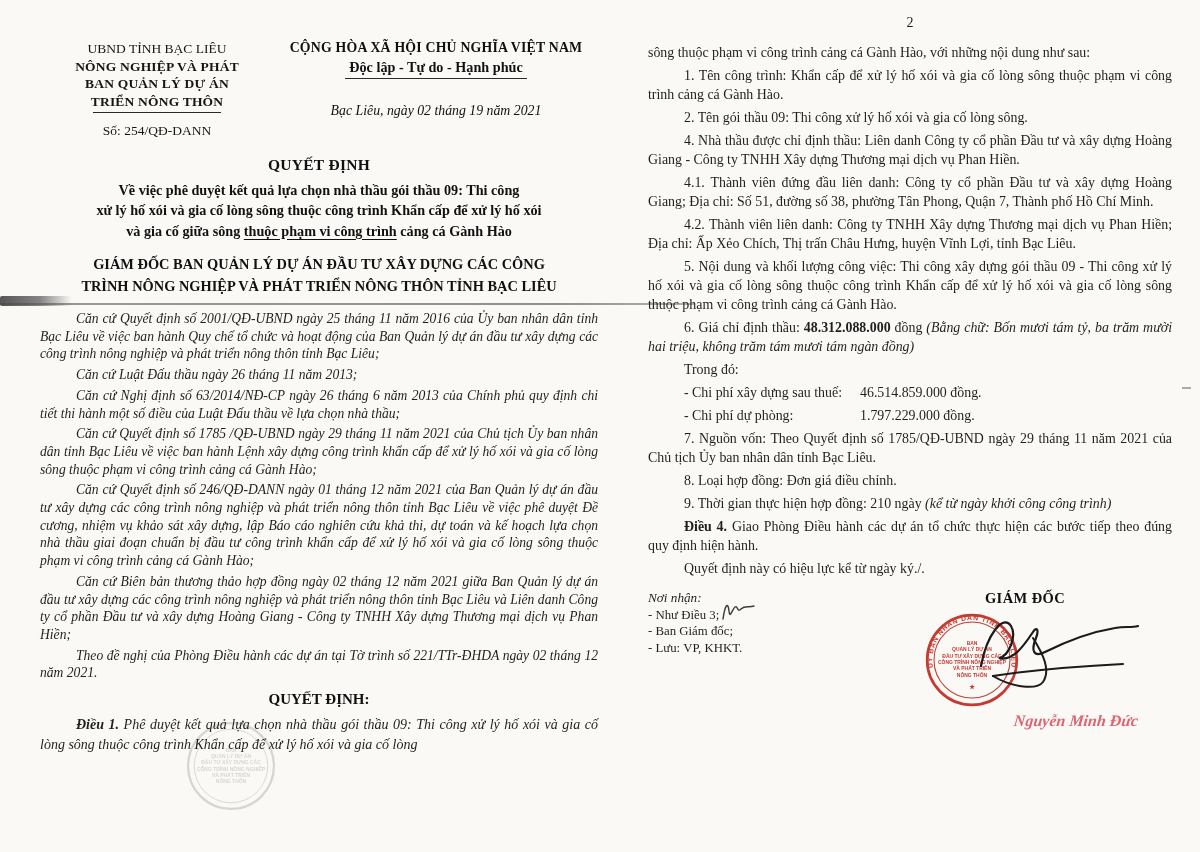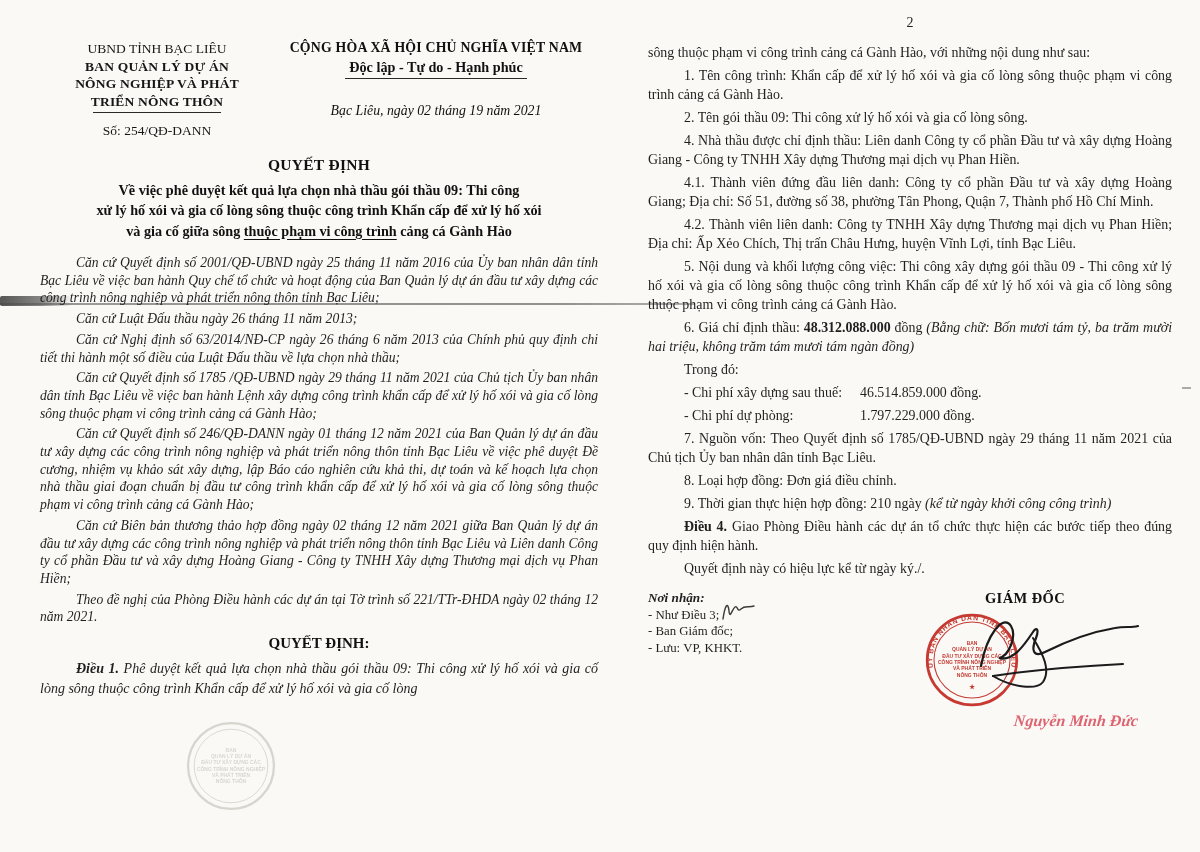--- a/index.html
+++ b/index.html
@@ -45,21 +45,21 @@
   .page-right{left:648px;width:524px;}
   .pagenum{text-align:center;font-size:14px;margin-top:15px;}
   .rp-body{margin-top:12px;font-size:13.9px;line-height:19px;text-align:justify;}
   .rp-body p{margin:0 0 4px;text-indent:36px;}
   .rp-body p.cont{text-indent:0;}
   .cost-line{display:flex;padding-left:36px;text-indent:0;margin:0 0 4px;}
   .cost-label{width:176px;}
   
   .sig-row{display:flex;margin-top:12px;}
   .recipients{width:230px;font-size:12.8px;line-height:16.5px;}
-  .recipients .rt{font-weight:bold;font-style:italic;font-size:13.2px;}
+  .recipients .rt{font-weight:normal;font-style:italic;font-size:13.2px;}
   .recipients .rl{position:relative;}
   .initials-svg{position:absolute;left:72px;top:-8px;}
   .signer{flex:1;position:relative;height:150px;}
   .signer-title{text-align:center;font-weight:bold;font-size:14.5px;letter-spacing:.4px;color:#111;}
   .stamp-wrap{position:absolute;left:46px;top:22px;}
   .signature-svg{position:absolute;left:95px;top:14px;}
   .signer-name{position:absolute;left:118px;top:122px;width:160px;text-align:center;
     font-style:italic;font-weight:bold;font-size:16px;transform:skewX(-6deg);}
   
   .stamp-center-line{font-weight:bold;}
@@ -85,42 +85,46 @@
       <text x="60" y="66">CÔNG TRÌNH NÔNG NGHIỆP</text>
     <text x="60" y="74">VÀ PHÁT TRIỂN</text>
       <text x="60" y="82">NÔNG THÔN</text>
   </g>
 </svg>
 
 <div class="page page-left">
   <div class="header-row">
     <div class="hdr-left">
       <div>UBND TỈNH BẠC LIÊU</div>
+      <div class="b">NÔNG NGHIỆP VÀ PHÁT</div>
       <div class="b">BAN QUẢN LÝ DỰ ÁN</div>
-      <div class="b">NÔNG NGHIỆP VÀ PHÁT</div>
       <div class="b">TRIỂN NÔNG THÔN</div>
       <div class="org-underline"></div>
       <div class="so-line">Số: 254/QĐ-DANN</div>
     </div>
     <div class="hdr-right">
       <div class="nat1">CỘNG HÒA XÃ HỘI CHỦ NGHĨA VIỆT NAM</div>
       <div><span class="nat2">Độc lập - Tự do - Hạnh phúc</span></div>
       <div class="dateline">Bạc Liêu, ngày 02 tháng 19 năm 2021</div>
     </div>
   </div>
 
   <div class="title-block">
     <div class="title-main">QUYẾT ĐỊNH</div>
     <div class="title-sub">
       <span>Về việc phê duyệt kết quả lựa chọn nhà thầu gói thầu 09: Thi công</span><br>
       <span>xử lý hố xói và gia cố lòng sông thuộc công trình Khẩn cấp để xử lý hố xói</span><br>
       <span>và gia cố giữa sông </span><span class="u-inline">thuộc phạm vi công trình</span><span> cảng cá Gành Hào</span>
     </div>
   </div>
 
+  <div class="authority">
+    <span>GIÁM ĐỐC BAN QUẢN LÝ DỰ ÁN ĐẦU TƯ XÂY DỰNG CÁC CÔNG</span><br>
+    <span>TRÌNH NÔNG NGHIỆP VÀ PHÁT TRIỂN NÔNG THÔN TỈNH BẠC LIÊU</span>
+  </div>
 
   <div class="recitals">
     <p>Căn cứ Quyết định số 2001/QĐ-UBND ngày 25 tháng 11 năm 2016 của Ủy ban nhân dân tỉnh Bạc Liêu về việc ban hành Quy chế tổ chức và hoạt động của Ban Quản lý dự án đầu tư xây dựng các công trình nông nghiệp và phát triển nông thôn tỉnh Bạc Liêu;</p>
     <p>Căn cứ Luật Đấu thầu ngày 26 tháng 11 năm 2013;</p>
     <p>Căn cứ Nghị định số 63/2014/NĐ-CP ngày 26 tháng 6 năm 2013 của Chính phủ quy định chi tiết thi hành một số điều của Luật Đấu thầu về lựa chọn nhà thầu;</p>
     <p>Căn cứ Quyết định số 1785 /QĐ-UBND ngày 29 tháng 11 năm 2021 của Chủ tịch Ủy ban nhân dân tỉnh Bạc Liêu về việc ban hành Lệnh xây dựng công trình khẩn cấp để xử lý hố xói và gia cố lòng sông thuộc phạm vi công trình cảng cá Gành Hào;</p>
     <p>Căn cứ Quyết định số 246/QĐ-DANN ngày 01 tháng 12 năm 2021 của Ban Quản lý dự án đầu tư xây dựng các công trình nông nghiệp và phát triển nông thôn tỉnh Bạc Liêu về việc phê duyệt Đề cương, nhiệm vụ khảo sát xây dựng, lập Báo cáo nghiên cứu khả thi, dự toán và kế hoạch lựa chọn nhà thầu giai đoạn chuẩn bị đầu tư công trình khẩn cấp để xử lý hố xói và gia cố lòng sông thuộc phạm vi công trình cảng cá Gành Hào;</p>
     <p>Căn cứ Biên bản thương thảo hợp đồng ngày 02 tháng 12 năm 2021 giữa Ban Quản lý dự án đầu tư xây dựng các công trình nông nghiệp và phát triển nông thôn tỉnh Bạc Liêu và Liên danh Công ty cổ phần Đầu tư và xây dựng Hoàng Giang - Công ty TNHH Xây dựng Thương mại dịch vụ Phan Hiền;</p>
     <p>Theo đề nghị của Phòng Điều hành các dự án tại Tờ trình số 221/TTr-ĐHDA ngày 02 tháng 12 năm 2021.</p>
   </div>

